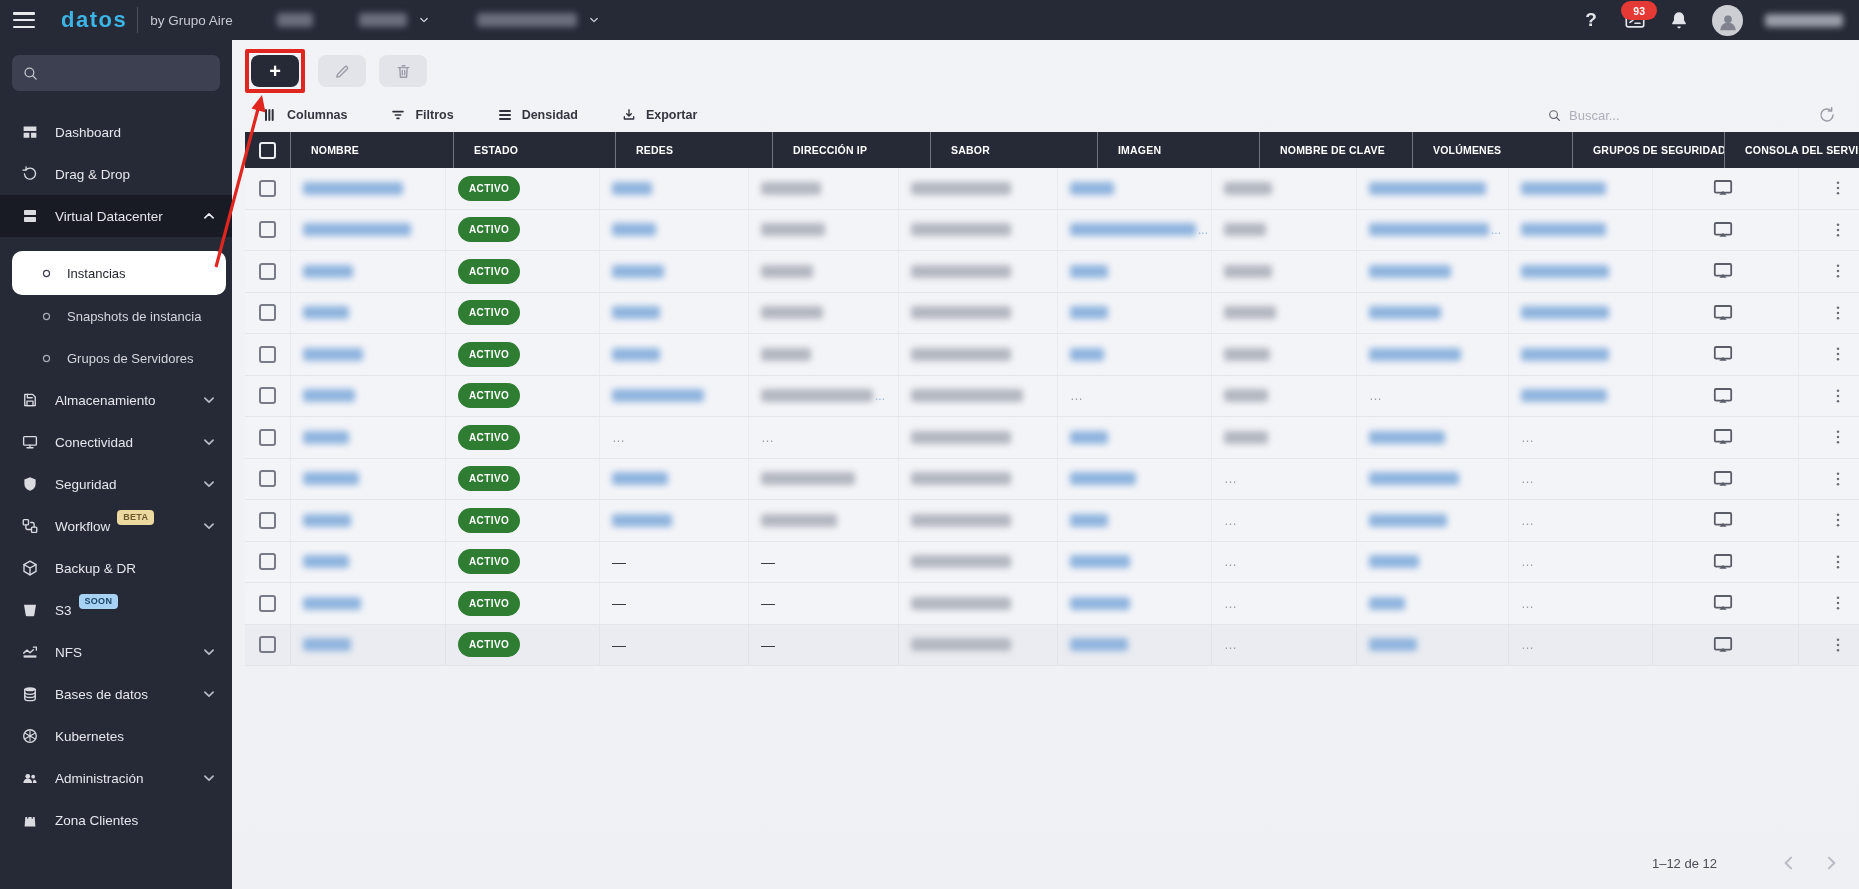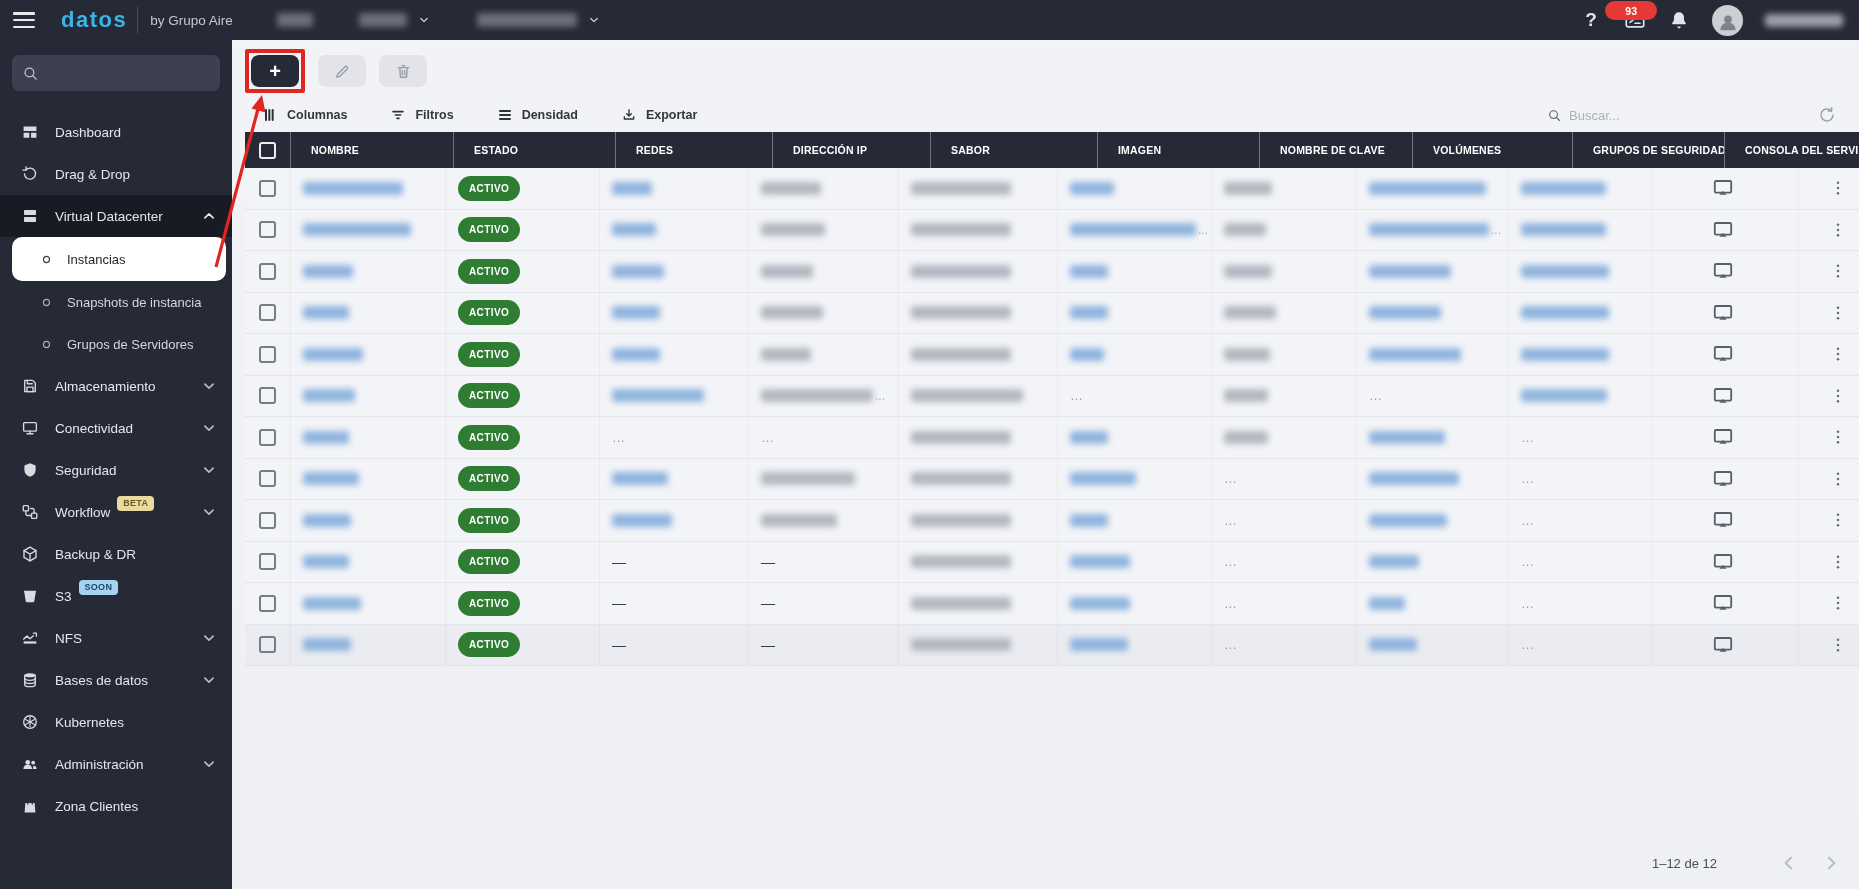--- a/index.html
+++ b/index.html
@@ -20,21 +20,21 @@
   .blur { display:inline-block; border-radius:3px; filter:blur(3px); }
   .tb-chip { display:flex; align-items:center; gap:10px; }
   .tb-chip .blur { height:14px; background:#6b6f7c; }
   .chev { display:inline-flex; width:14px; height:14px; color:#cdd0d6; }
   .topbar-right { display:flex; align-items:center; gap:22px; padding-right:16px; }
   .tb-icon { position:relative; display:inline-flex; width:22px; height:22px; color:#e2e4e9;
              background:none; border:none; cursor:pointer; align-items:center; justify-content:center;}
   .tb-help { font-size:19px; font-weight:bold; color:#e2e4e9; }
   .tb-badge { position:absolute; top:-8px; right:-11px; min-width:19px; height:19px; border-radius:10px;
               background:var(--badge-red); color:#fff; font-size:10.5px; font-weight:bold;
-              display:flex; align-items:center; justify-content:center; padding:0 20px;text-align:right; }
+              display:flex; align-items:center; justify-content:center; padding:0 12px;text-align:right; }
   .avatar { width:31px; height:31px; border-radius:50%; background:#cdced4; color:#80838e;
             display:flex; align-items:center; justify-content:center; overflow:hidden; border:none; cursor:pointer;}
   .avatar .ic { width:22px; height:22px; margin-top:3px;}
   .user-blur { width:78px; height:13px; background:#9ba0ab; }
 
   
   .sidebar { position:absolute; left:0; top:40px; width:232px; height:849px;
              background:var(--dark-navy); z-index:4; }
   .side-search { margin:15px 12px 20px 12px; height:36px; background:#3c4050; border-radius:7px;
                  display:flex; align-items:center; padding:0 10px; }
@@ -51,21 +51,21 @@
   .side-item.active .chev { color:#e8e9ee; }
   .mini-badge { font-size:9px; font-weight:bold; border-radius:4px; padding:2.5px 6px;
                 margin-left:7px; position:relative; top:-9px; letter-spacing:.3px;}
   .mini-badge.beta { background:var(--beta-badge-bg); color:#6a5a2c; }
   .mini-badge.soon { background:var(--soon-badge-bg); color:#1c4468; }
   .side-sub-item { height:42px; display:flex; align-items:center; padding-left:40px;
                    color:#d4d6dc; cursor:pointer; }
   .side-sub-item .ic { width:13px; height:13px; color:#a7aab3; flex:none;}
   .side-sub-item .lbl { font-size:13px; margin-left:14px; }
   .side-sub-item.selected { background:#fff; color:#22252f; border-radius:10px;
-                            margin:0 6px 0 12px; padding-left:28px; height:44px;}
+                            margin:14px 6px 0 12px; padding-left:28px; height:44px;}
   .side-sub-item.selected .ic { color:#3c3f49; }
   .side-sub-item.selected .lbl { font-weight:normal; }
 
   
   .content { position:absolute; left:232px; top:40px; width:1627px; height:849px;
              background:linear-gradient(#f2f3f7, #eef0f4); }
   .actions-row { padding:9px 0 0 13px; height:58px; display:flex; align-items:flex-start; gap:13px; }
   .annot-box { border:4px solid var(--annotation-red); padding:2px; border-radius:2px; }
   .btn-add { width:48px; height:32px; background:var(--dark-navy); border:none; border-radius:8px;
              color:#fff; font-size:20px; font-weight:bold; cursor:pointer; line-height:1;}

